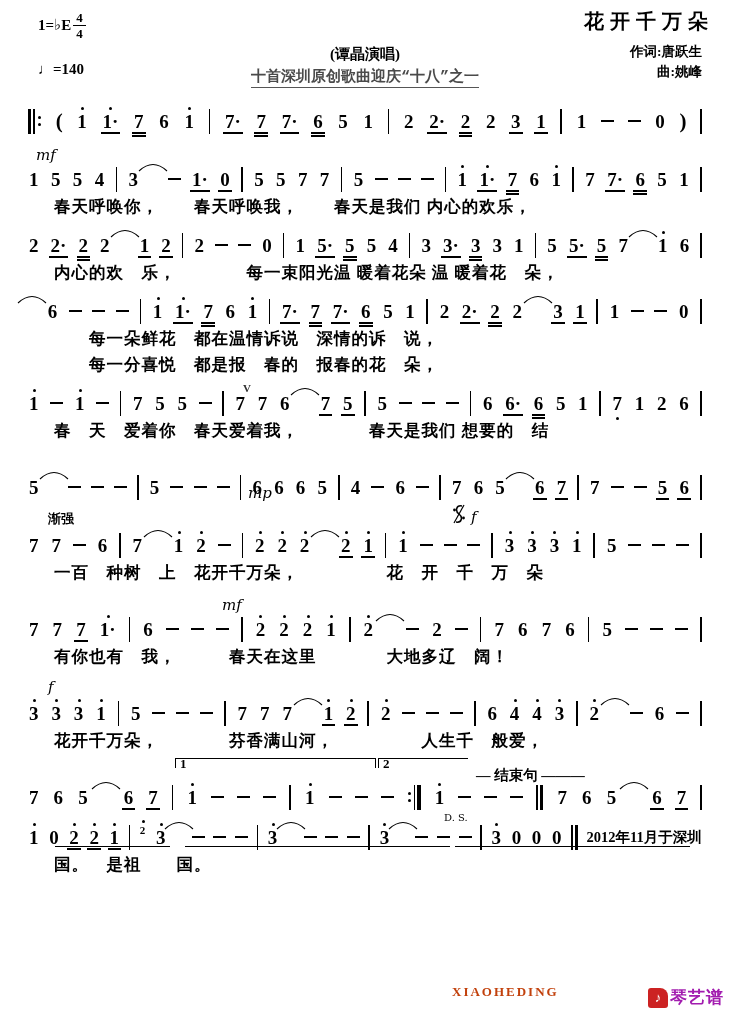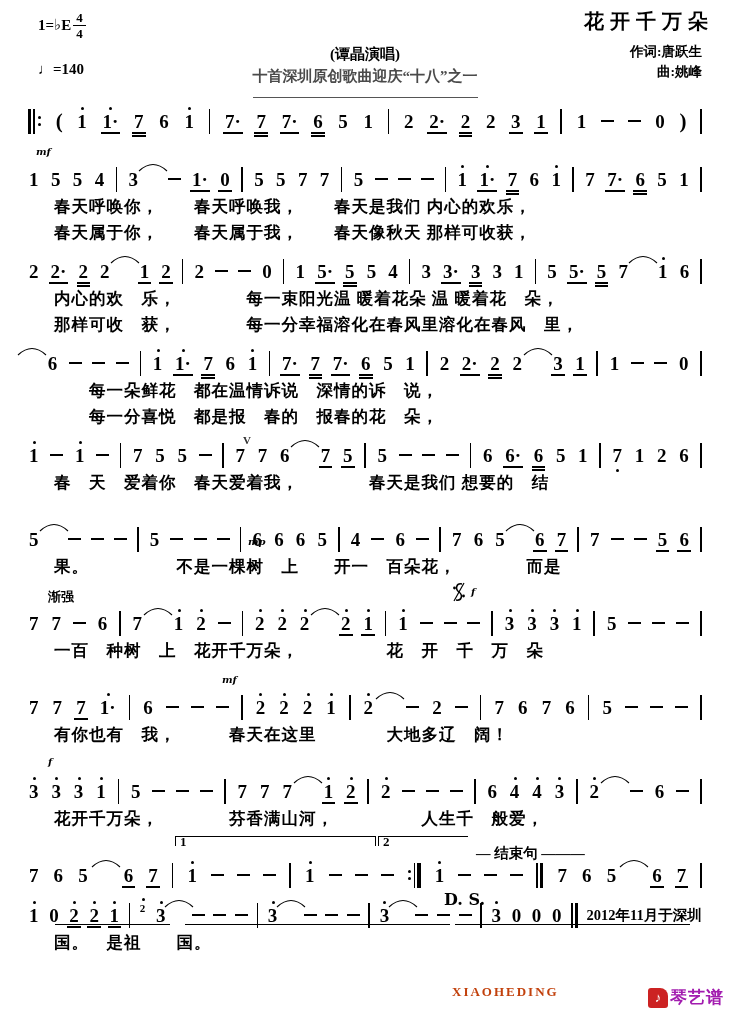--- a/index.html
+++ b/index.html
@@ -9,21 +9,21 @@
   #header{position:relative;height:96px;}
   #keyblock{position:absolute;left:38px;top:10px;font-size:15px;font-weight:bold;line-height:1.1;}
   .keyrow{display:flex;align-items:center;}
   .frac{display:inline-flex;flex-direction:column;align-items:center;font-size:13px;line-height:1;margin-left:2px;}
   .frac i{font-style:normal;padding:1px 3px;}
   .frac i:first-child{border-bottom:1.2px solid #000;}
   .temporow{margin-top:20px;font-size:15px;}
   #title{position:absolute;left:0;right:16px;top:8px;text-align:right;font-size:20px;font-weight:bold;letter-spacing:6px;}
   #subtitle{position:absolute;left:0;right:0;top:45px;text-align:center;font-size:15px;font-weight:bold;}
   #series{position:absolute;left:0;right:0;top:67px;text-align:center;font-size:15px;font-weight:bold;color:#4a4a4a;}
-  #series span{border-bottom:1.5px solid #555;padding-bottom:13px;}
+  #series span{border-bottom:1.5px solid #555;padding-bottom:1px;font-family:Liberation Mono, monospace;}
   #credits{position:absolute;right:28px;top:42px;font-size:13.5px;font-weight:bold;text-align:left;line-height:1.5;}
   
   #score{position:relative;}
   .sys{position:relative;margin:6px 28px 0;padding-bottom:2px;}
   .notes{display:flex;align-items:center;justify-content:space-between;height:26px;
          font-size:19px;font-weight:bold;}
   .nt{position:relative;display:inline-block;line-height:1;padding:0 1px;}
   .nt.grace{font-size:11px;transform:translateY(-7px);}
   .dh{position:absolute;left:50%;top:-5px;width:3px;height:3px;margin-left:-1px;border-radius:50%;background:#000;}
   .dl{position:absolute;left:50%;bottom:-7px;width:3px;height:3px;margin-left:-1px;border-radius:50%;background:#000;}
@@ -35,24 +35,24 @@
   .thick{width:3.4px;}
   .repdots{display:inline-flex;flex-direction:column;gap:4px;margin:0 1px;}
   .repdots i{width:3px;height:3px;border-radius:50%;background:#000;}
   .paren{font-size:21px;font-weight:bold;}
   .arc{display:inline-block;margin:0 -11px 0 -11px;transform:translateY(-13px);z-index:2;}
   .lyric{margin-top:4px;height:22px;padding-left:26px;font-size:16.5px;font-weight:bold;
          white-space:pre;letter-spacing:1px;font-family:"Liberation Serif","DejaVu Serif",serif;}
   .datetxt{font-size:14.5px;font-weight:bold;letter-spacing:0;}
   
   .mk{position:absolute;z-index:3;}
-  .dyn{font-style:italic;font-weight:bold;font-size:10px;font-family:"DejaVu Serif",serif;}
+  .dyn{font-style:italic;font-weight:normal;font-size:15px;font-family:"DejaVu Serif",serif;}
   .cresc{font-weight:bold;font-size:13px;}
   .endl{font-weight:bold;font-size:14.5px;}
-  .ds{font-size:16px;font-weight:bold;font-family:"DejaVu Serif",serif;}
+  .ds{font-size:10px;font-weight:normal;font-family:"DejaVu Serif",serif;}
   .breath{font-size:11px;font-weight:bold;color:#333;}
   .mline{height:1.3px;background:#000;}
   .volta{border-top:1.6px solid #000;border-left:1.6px solid #000;height:9px;
          font-size:13px;font-weight:bold;padding:0 0 0 4px;line-height:10px;}
   .volta.closed{border-right:1.6px solid #000;}
   .segno svg{display:block;}
   
   #wm{position:absolute;left:452px;top:984px;font-size:13px;font-weight:bold;color:#c2410c;
       letter-spacing:2px;font-family:"Liberation Serif",serif;}
   #logo{position:absolute;right:6px;top:986px;display:flex;align-items:center;gap:2px;}
@@ -160,21 +160,20 @@
           <span class="nt">1<i class="dh"></i></span>
           <span class="bl"></span>
           <span class="nt">7</span>
           <span class="nt">7·<i class="u1"></i></span>
           <span class="nt">6<i class="u2a"></i><i class="u2b"></i></span>
           <span class="nt">5</span>
           <span class="nt">1</span>
           <span class="bl"></span>
         </div>
         <div class="lyric">春天呼唤你，　　春天呼唤我，　　春天是我们 内心的欢乐，</div>
-        <div class="lyric">春天属于你，　　春天属于我，　　春天像秋天 那样可收获，</div>
       </div>
       <div class="sys" style="padding-top: 6px;">
         <div class="notes">
           <span class="nt">2</span>
           <span class="nt">2·<i class="u1"></i></span>
           <span class="nt">2<i class="u2a"></i><i class="u2b"></i></span>
           <span class="nt">2</span>
           <span class="arc"><svg width="30" height="9" xmlns="http://www.w3.org/2000/svg">
               <path d="M1,8 Q15,-5 29,8" fill="none" stroke="#000" stroke-width="1.1"></path>
             </svg></span>
@@ -203,21 +202,20 @@
           <span class="nt">5<i class="u2a"></i><i class="u2b"></i></span>
           <span class="nt">7</span>
           <span class="arc"><svg width="30" height="9" xmlns="http://www.w3.org/2000/svg">
               <path d="M1,8 Q15,-5 29,8" fill="none" stroke="#000" stroke-width="1.1"></path>
             </svg></span>
           <span class="nt">1<i class="dh"></i></span>
           <span class="nt">6</span>
           <span class="bl"></span>
         </div>
         <div class="lyric">内心的欢　乐，　　　　每一束阳光温 暖着花朵 温 暖着花　朵，</div>
-        <div class="lyric">那样可收　获，　　　　每一分幸福溶化在春风里溶化在春风　里，</div>
       </div>
       <div class="sys" style="padding-top: 6px;">
         <div class="mk breath" style="left: 215px; top: 90px;">V</div>
         <div class="notes">
           <span class="arc"><svg width="30" height="9" xmlns="http://www.w3.org/2000/svg">
               <path d="M1,8 Q15,-5 29,8" fill="none" stroke="#000" stroke-width="1.1"></path>
             </svg></span>
           <span class="nt">6</span>
           <span class="dash"></span>
           <span class="dash"></span>
@@ -330,21 +328,20 @@
           <span class="nt">6<i class="u1"></i></span>
           <span class="nt">7<i class="u1"></i></span>
           <span class="bl"></span>
           <span class="nt">7</span>
           <span class="dash"></span>
           <span class="dash"></span>
           <span class="nt">5<i class="u1"></i></span>
           <span class="nt">6<i class="u1"></i></span>
           <span class="bl"></span>
         </div>
-        <div class="lyric">果。　　　　　不是一棵树　上　　开一　百朵花，　　　　而是</div>
       </div>
       <div class="sys" style="padding-top: 24px;">
         <div class="mk cresc" style="left: 20px; top: 2px;">渐强</div>
         <div class="mk segno" style="left: 424px; top: -4px;">
           <svg width="14" height="20" xmlns="http://www.w3.org/2000/svg">
             <line x1="12" y1="1" x2="2" y2="19" stroke="#000" stroke-width="1.2"></line>
             <circle cx="2.5" cy="6" r="1.4" fill="#000"></circle>
             <circle cx="11.5" cy="14" r="1.4" fill="#000"></circle>
             <path d="M10,2 C4,1 3,7 7,10 C11,13 10,19 4,18" fill="none" stroke="#000" stroke-width="1.5"></path>
           </svg>

